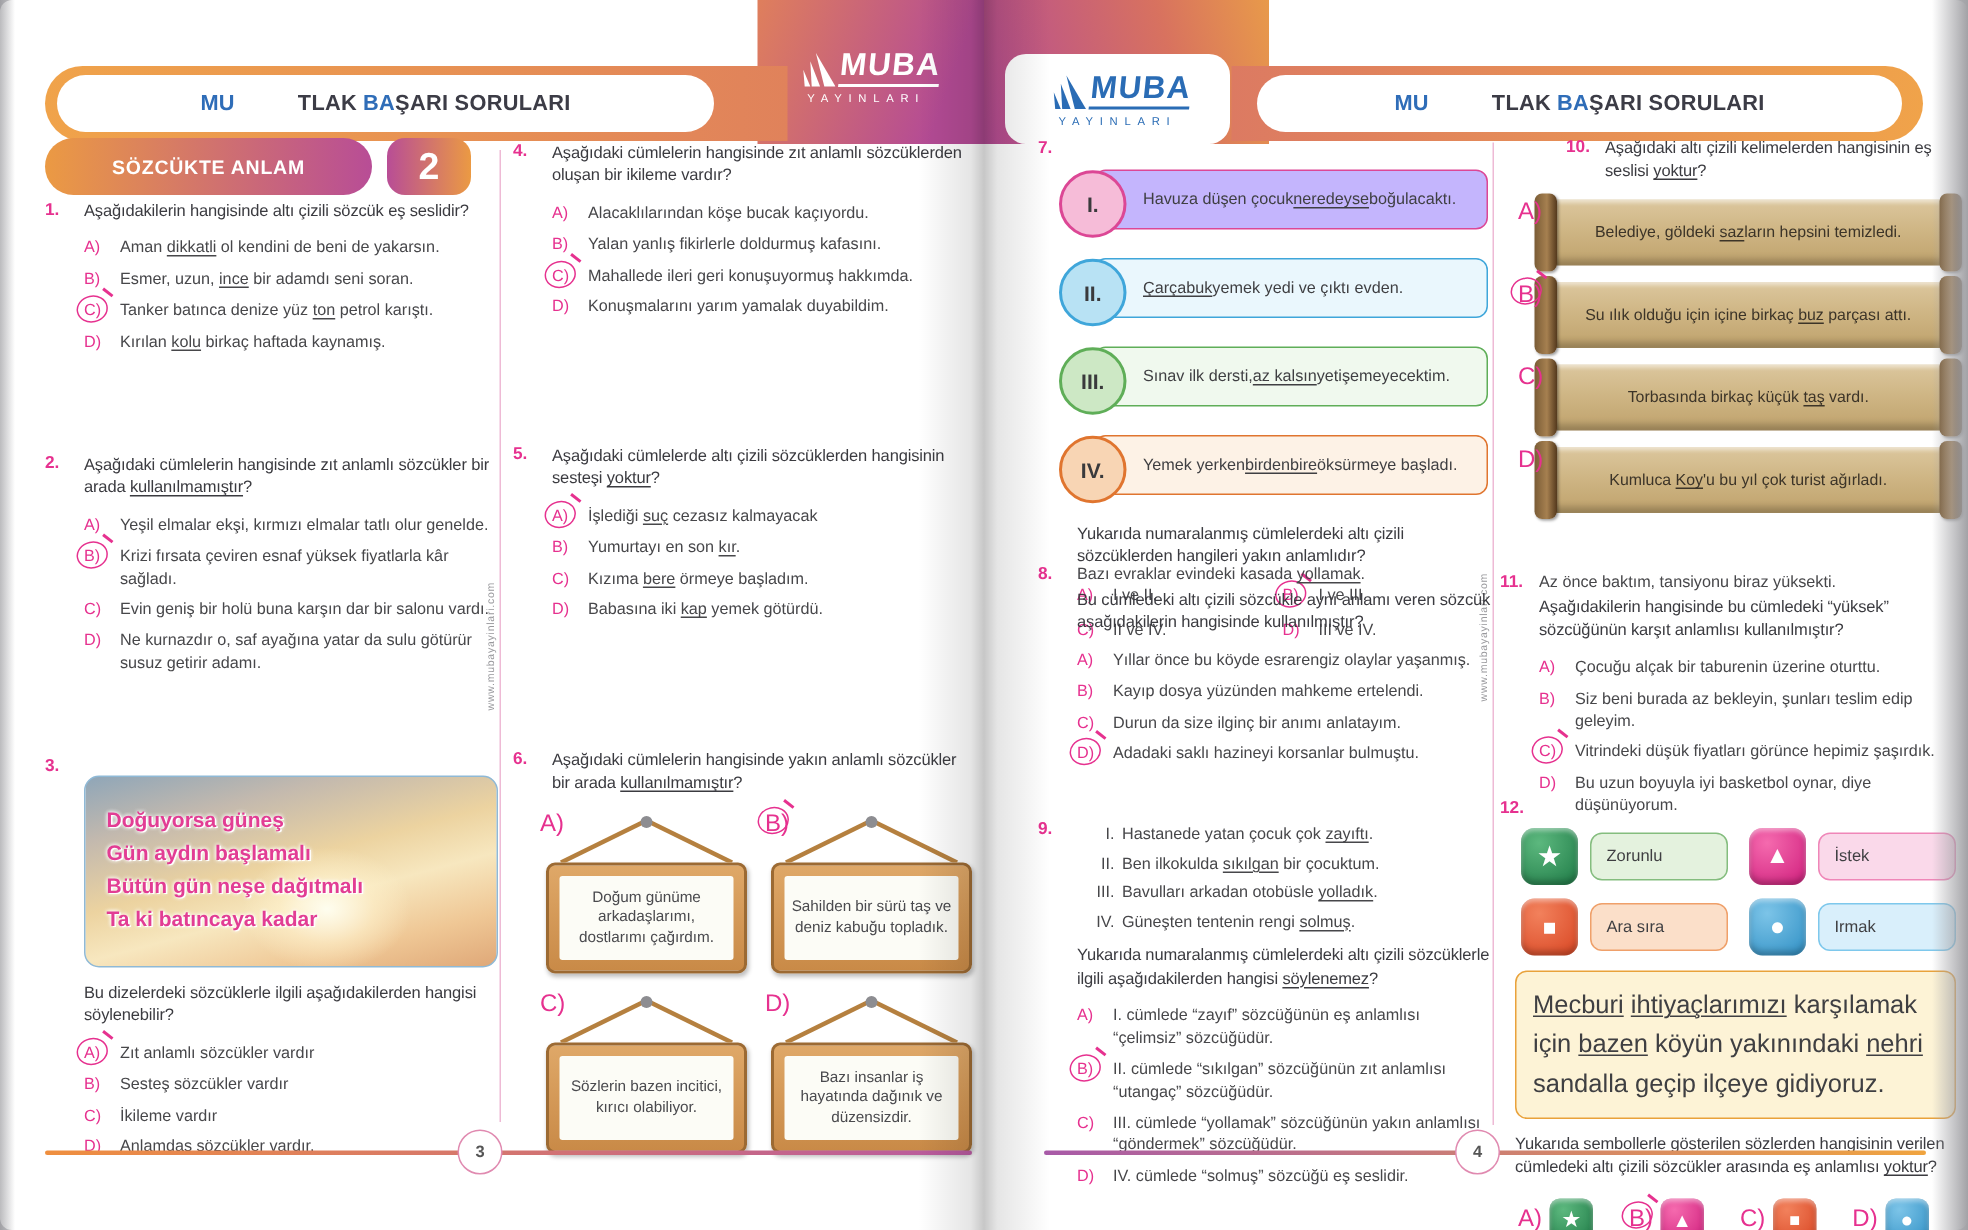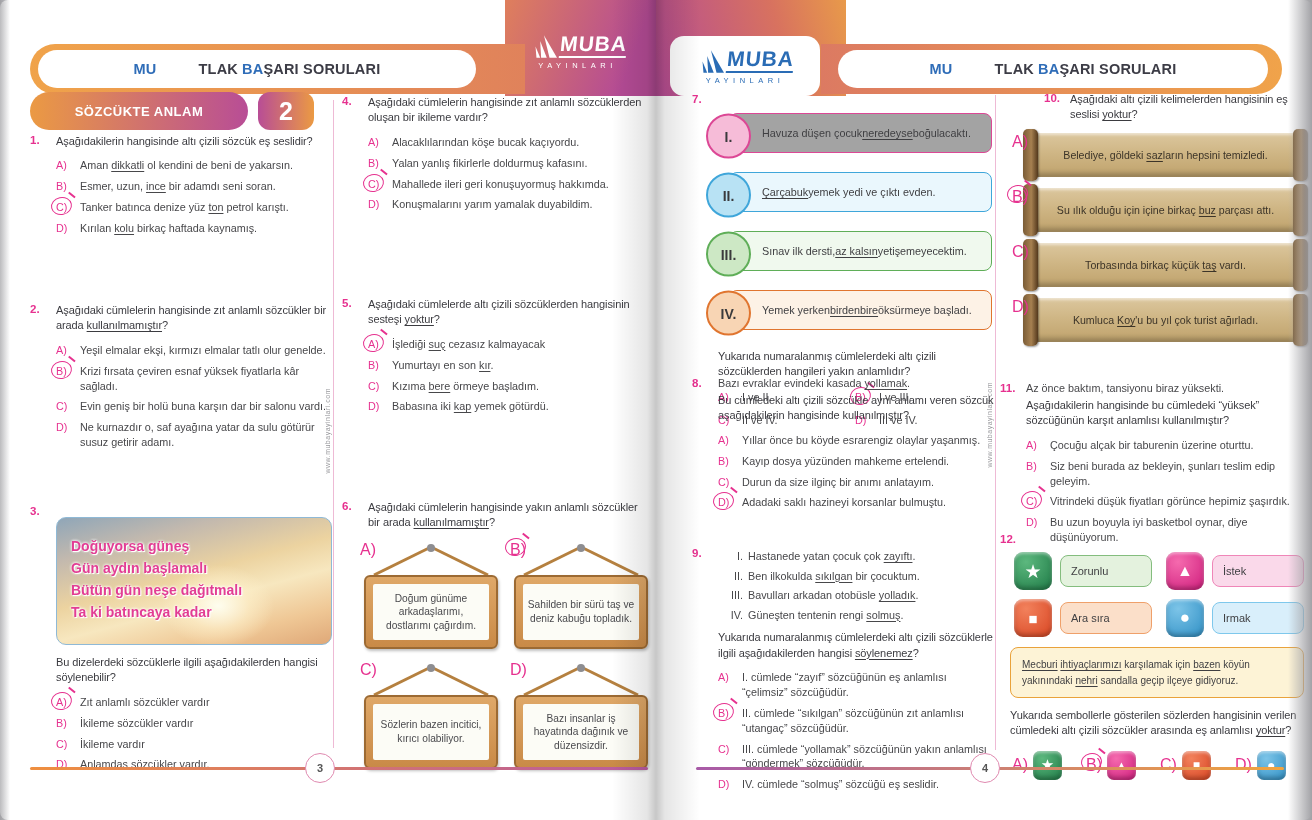--- a/index.html
+++ b/index.html
@@ -96,21 +96,21 @@
   .board-in { background:#fcfcf6; border-radius:2px; min-height:56px; display:flex; align-items:center;
     justify-content:center; text-align:center; font-size:10.2px; line-height:1.32; color:#4a4a4e; padding:6px 4px; }
 
   
   .ni { position:relative; margin-bottom:13px; min-height:46px; }
   .ni-c { position:absolute; left:0; top:50%; transform:translateY(-50%); width:45px; height:45px;
     border-radius:50%; display:flex; align-items:center; justify-content:center; font-weight:700;
     font-size:14px; color:#3a3a3c; border:2.5px solid; z-index:2; }
   .ni-b { margin-left:23px; border:1.8px solid; border-radius:8px; min-height:40px; display:flex;
     align-items:center; padding:8px 8px 8px 32px; font-size:10.8px; color:#3f3f42; }
-  .c-pink  .ni-c { background:#f6bcd8; border-color:#dc4795; } .c-pink  .ni-b { background:#a3a3a3; border-color:#dc4795; }
+  .c-pink  .ni-c { background:#f6bcd8; border-color:#dc4795; } .c-pink  .ni-b { background:#c4b5fd; border-color:#dc4795; }
   .c-blue  .ni-c { background:#b8e2f4; border-color:#3fa6da; } .c-blue  .ni-b { background:#eaf7fd; border-color:#3fa6da; }
   .c-green .ni-c { background:#cde8c5; border-color:#5fae58; } .c-green .ni-b { background:#f0f9ee; border-color:#5fae58; }
   .c-orange .ni-c { background:#f8d5b4; border-color:#e0752f; } .c-orange .ni-b { background:#fdf2e6; border-color:#e0752f; }
   .opts2 { display:grid; grid-template-columns:1fr 1fr; margin-left:26px; row-gap:8px; margin-top:10px; }
   .opts2 .opt { margin-bottom:0; }
 
   
   .rlist { margin:2px 0 8px 0; }
   .ritem { display:flex; font-size:10.8px; color:#47474a; margin-bottom:5px; line-height:1.35; }
   .rn { width:30px; text-align:right; padding-right:5px; flex:none; }
@@ -140,21 +140,21 @@
   .sh-star::before { content:"★"; font-size:19px; } .tile.sm.sh-star::before { font-size:15px; }
   .sh-tri::before { content:"▲"; font-size:16px; }  .tile.sm.sh-tri::before { font-size:13px; }
   .sh-sq::before { content:"■"; font-size:15px; }   .tile.sm.sh-sq::before { font-size:12px; }
   .sh-circ::before { content:"●"; font-size:17px; } .tile.sm.sh-circ::before { font-size:14px; }
   .leg-lbl { flex:1; border:1.6px solid; border-radius:8px; padding:9px 10px; font-size:11px; color:#3f3f42; }
   .lb-green { background:#e4f2de; border-color:#84bd7e; }
   .lb-pink { background:#fad9ea; border-color:#ef86b8; }
   .lb-orange { background:#fbdfc9; border-color:#efa06a; }
   .lb-blue { background:#d9effb; border-color:#7ec8ec; }
   .sbox { border:1.6px solid #e9a23b; background:#fdf3d6; border-radius:8px; padding:9px 11px;
-    font-size:10px; color:#3f3f42; line-height:1.55; margin-top:10px; }
+    font-size:17px; color:#3f3f42; line-height:1.55; margin-top:10px; }
   .iopts { display:flex; gap:24px; margin:12px 0 0 2px; align-items:center; }
   .iopt { display:flex; align-items:center; gap:5px; }
   .iopt .ol { width:auto; }
 
   
   .fl { position:absolute; bottom:50px; height:3px; border-radius:2px; }
   .fl-l { left:30px; right:8px; background:linear-gradient(90deg,#ef8f3f,#b85aa0); }
   .fl-r { left:40px; right:28px; background:linear-gradient(90deg,#a85aa8,#f0a43f); }
   .pageno { position:absolute; bottom:37px; width:30px; height:30px; background:#fff;
     border:1.8px solid #e08ab0; border-radius:50%; display:flex; align-items:center; justify-content:center;
@@ -260,21 +260,21 @@
           <span class="qnum"></span>
           <span class="qstem">Bu dizelerdeki sözcüklerle ilgili aşağıdakilerden hangisi söylenebilir?</span>
         </div>
       <div class="opts">
         <div class="opt">
             <span class="ol"><span class="circ">A)</span></span>
             <span class="ot">Zıt anlamlı sözcükler vardır</span>
           </div>
         <div class="opt">
             <span class="ol">B)</span>
-            <span class="ot">İkileme sözcükler vardır</span>
+            <span class="ot">Sesteş sözcükler vardır</span>
           </div>
         <div class="opt">
             <span class="ol">C)</span>
             <span class="ot">İkileme vardır</span>
           </div>
         <div class="opt">
             <span class="ol">D)</span>
             <span class="ot">Anlamdaş sözcükler vardır.</span>
           </div>
       </div>

